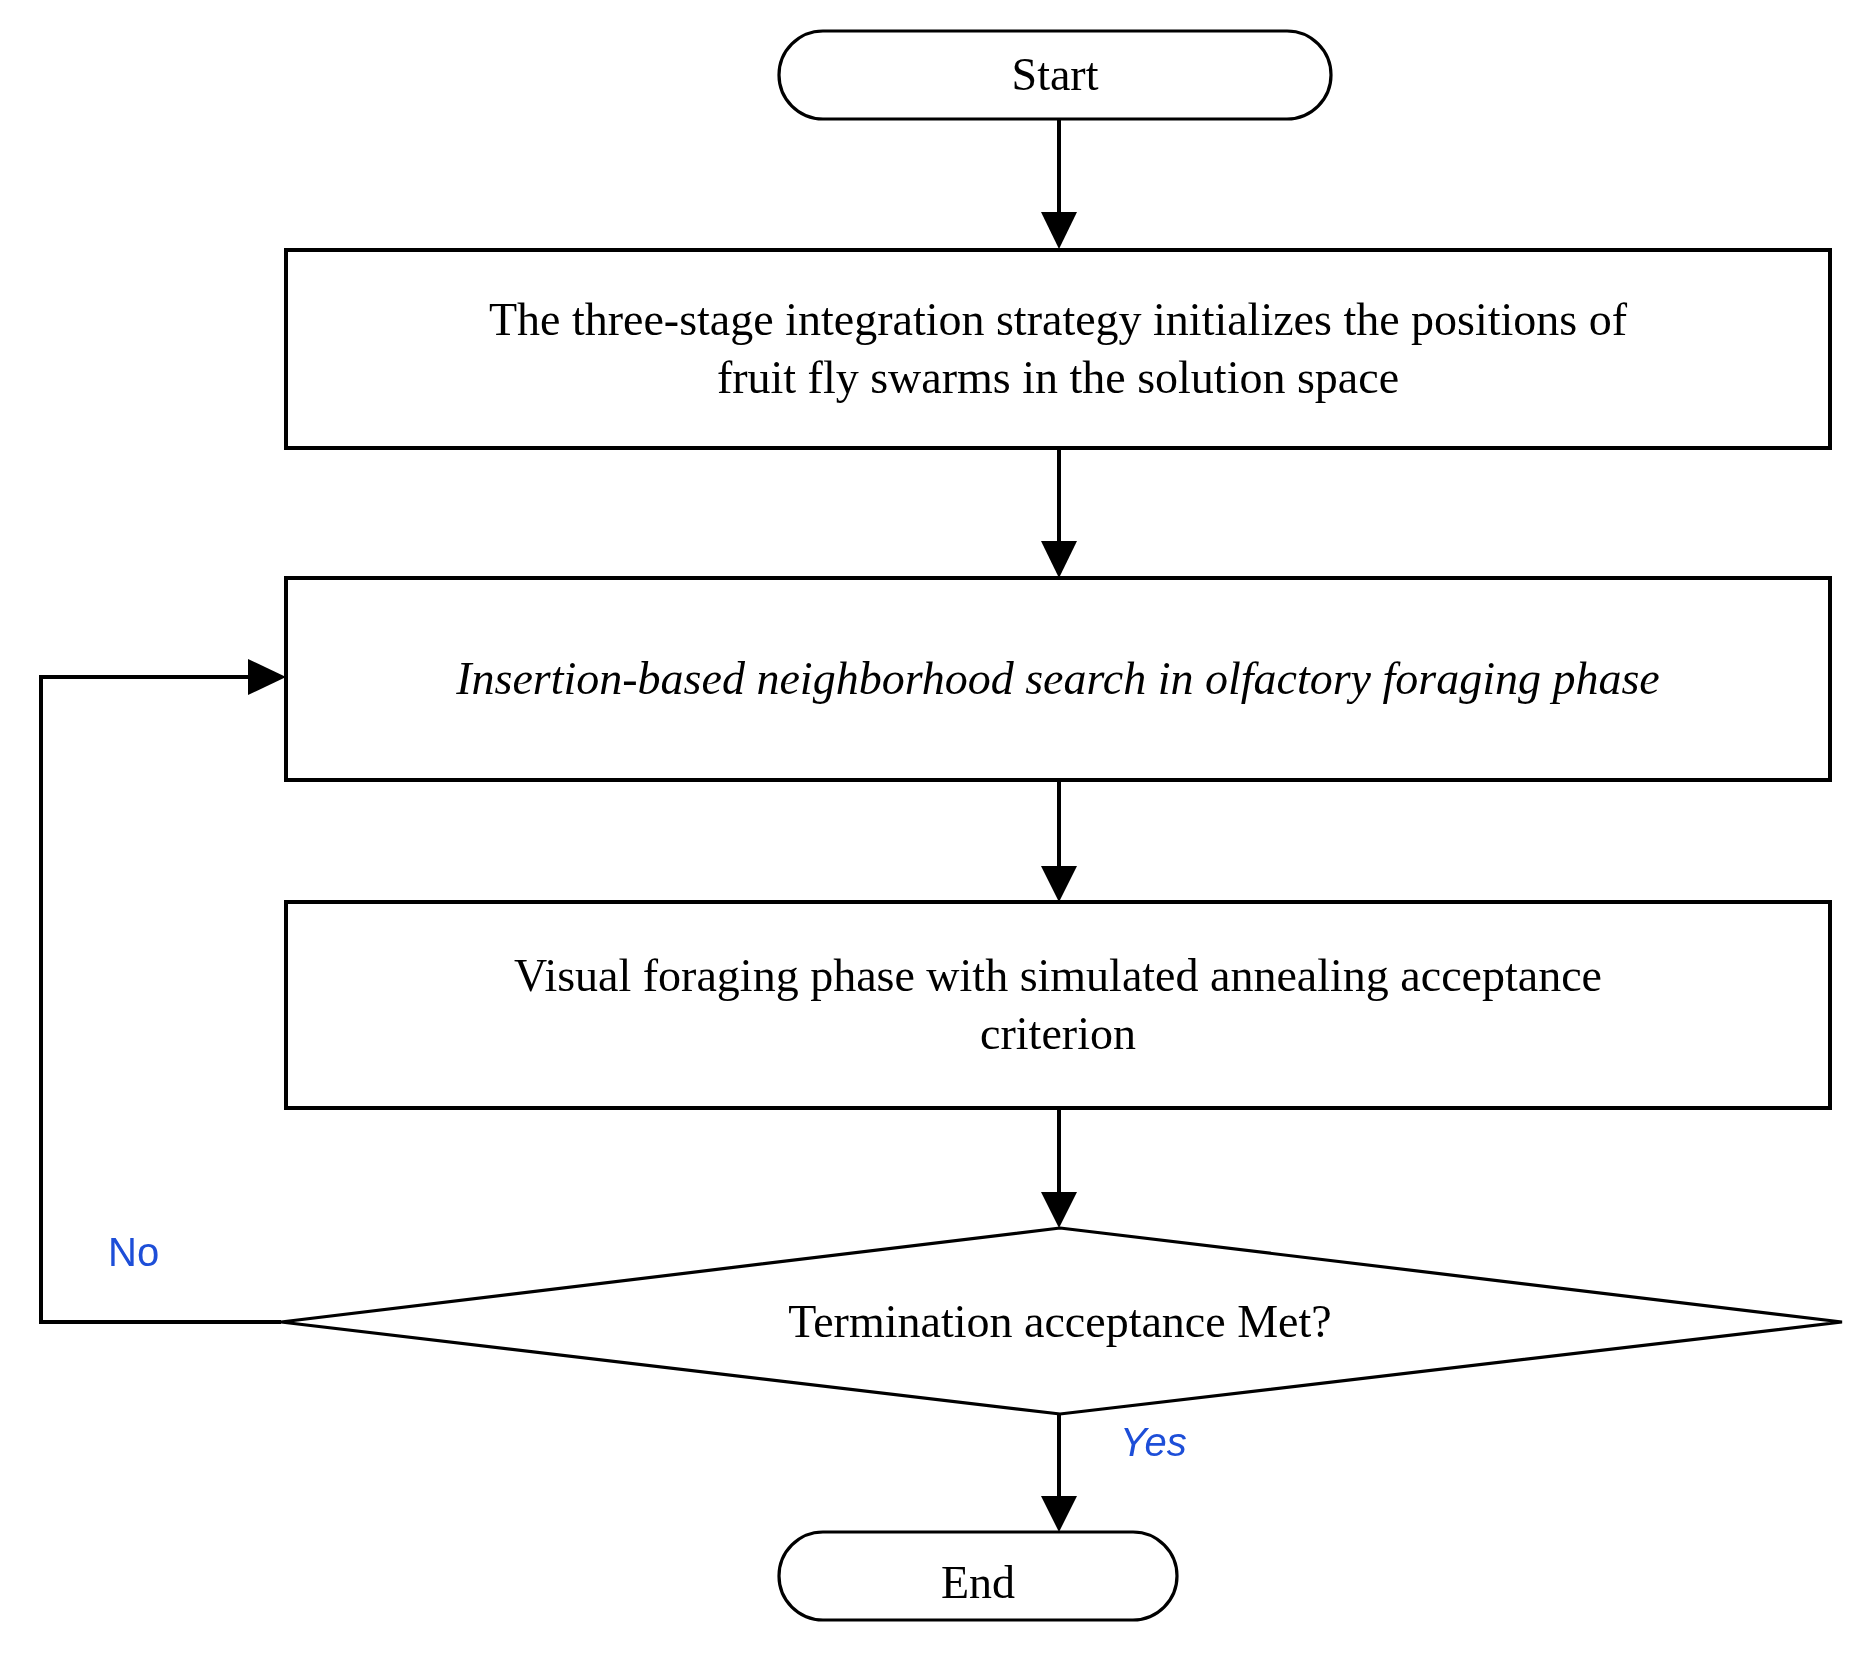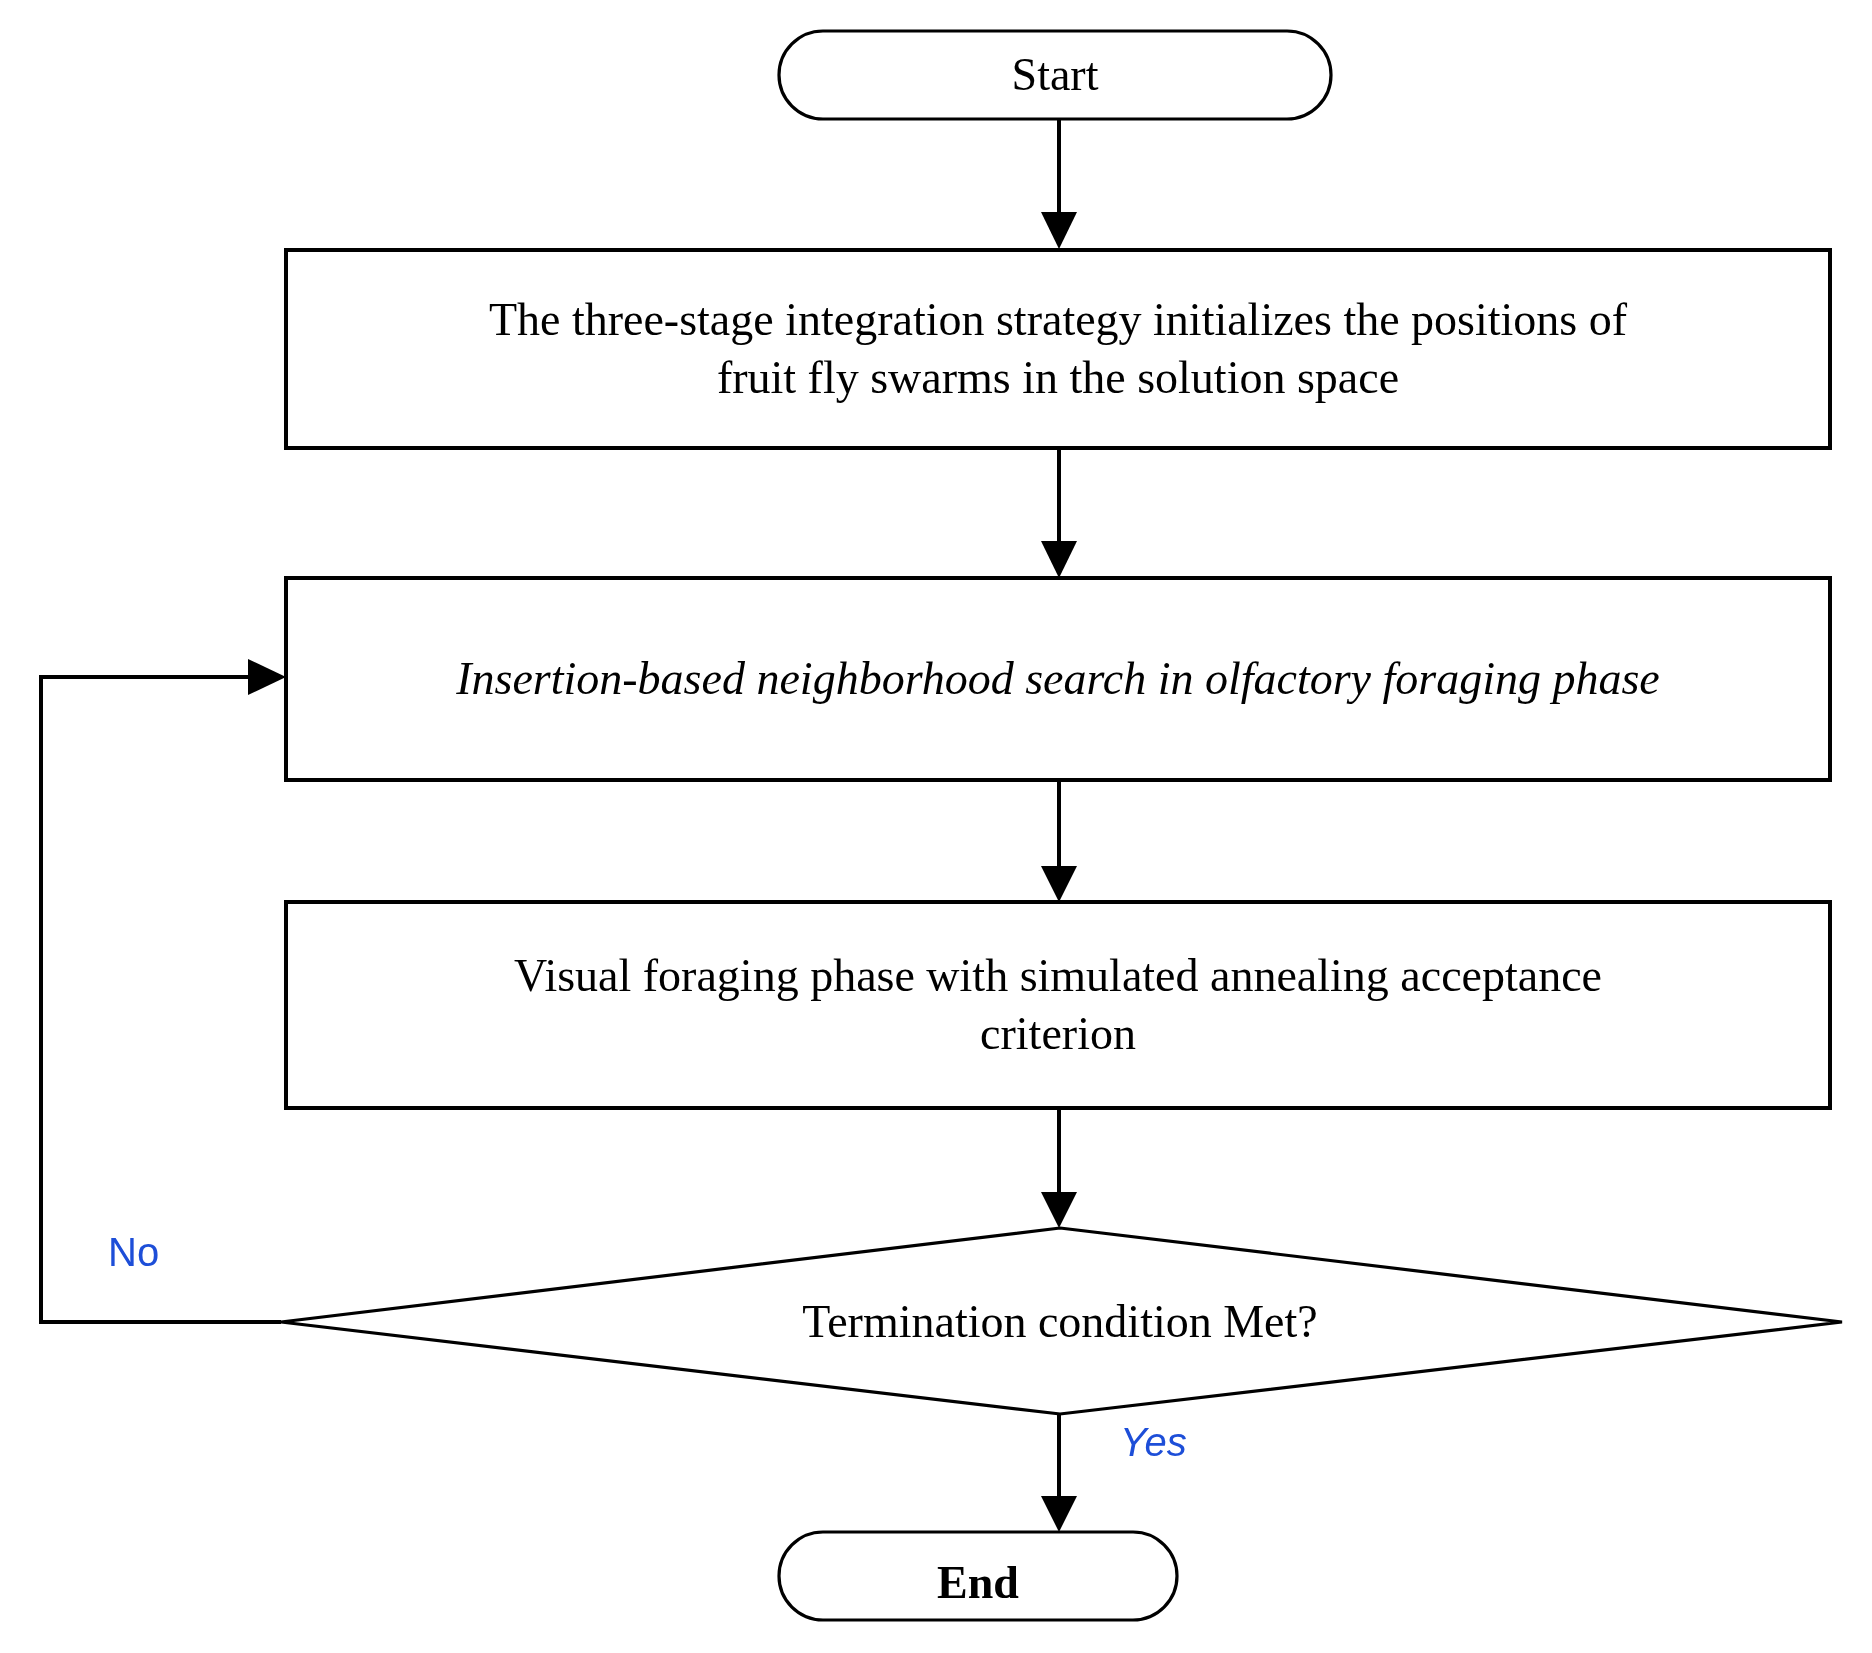--- a/index.html
+++ b/index.html
@@ -121,21 +121,21 @@
   <div class="node-text terminal-text" style="left:779px; top:31px; width:552px; height:88px;">Start</div>
 
   <div class="node-text process-text" style="left:296px; top:250px; width:1524px; height:198px;">The three-stage integration strategy initializes the positions of
 fruit fly swarms in the solution space</div>
 
   <div class="node-text process-text" style="left:296px; top:578px; width:1524px; height:202px;font-style:italic;">Insertion-based neighborhood search in olfactory foraging phase</div>
 
   <div class="node-text process-text" style="left:296px; top:902px; width:1524px; height:206px;">Visual foraging phase with simulated annealing acceptance
 criterion</div>
 
-  <div class="node-text decision-text" style="left:660px; top:1282px; width:800px; height:80px;">Termination condition Met?</div>
+  <div class="node-text decision-text" style="left:660px; top:1282px; width:800px; height:80px;">Termination acceptance Met?</div>
 
-  <div class="node-text terminal-text" style="left:779px; top:1532px; width:398px; height:102px;font-weight:bold;">End</div>
+  <div class="node-text terminal-text" style="left:779px; top:1532px; width:398px; height:102px;">End</div>
 
   <div class="edge-label" style="left:108px; top:1232px;">No</div>
 
   <div class="edge-label" style="left:1120px; top:1422px;font-style:italic;">Yes</div>
 
 </div>
 
 </body></html>

